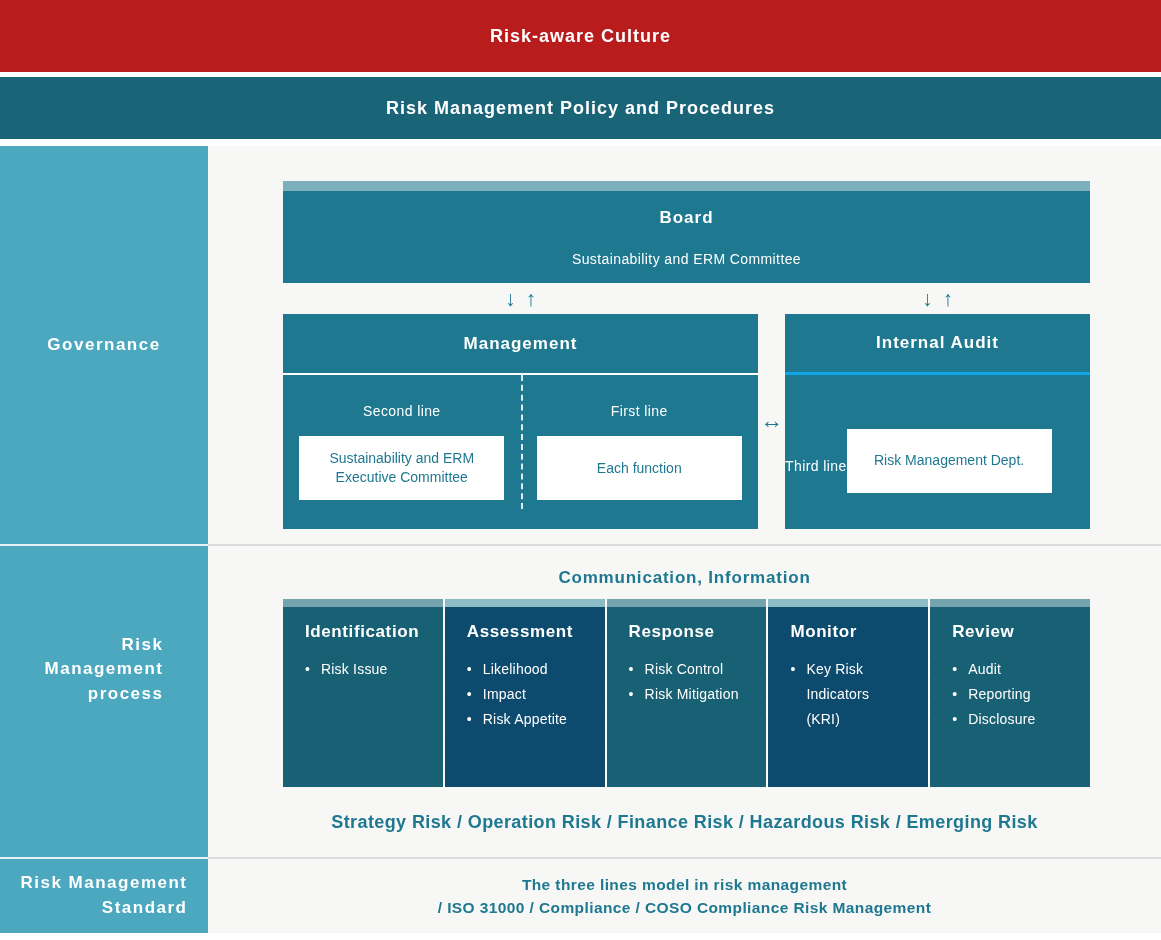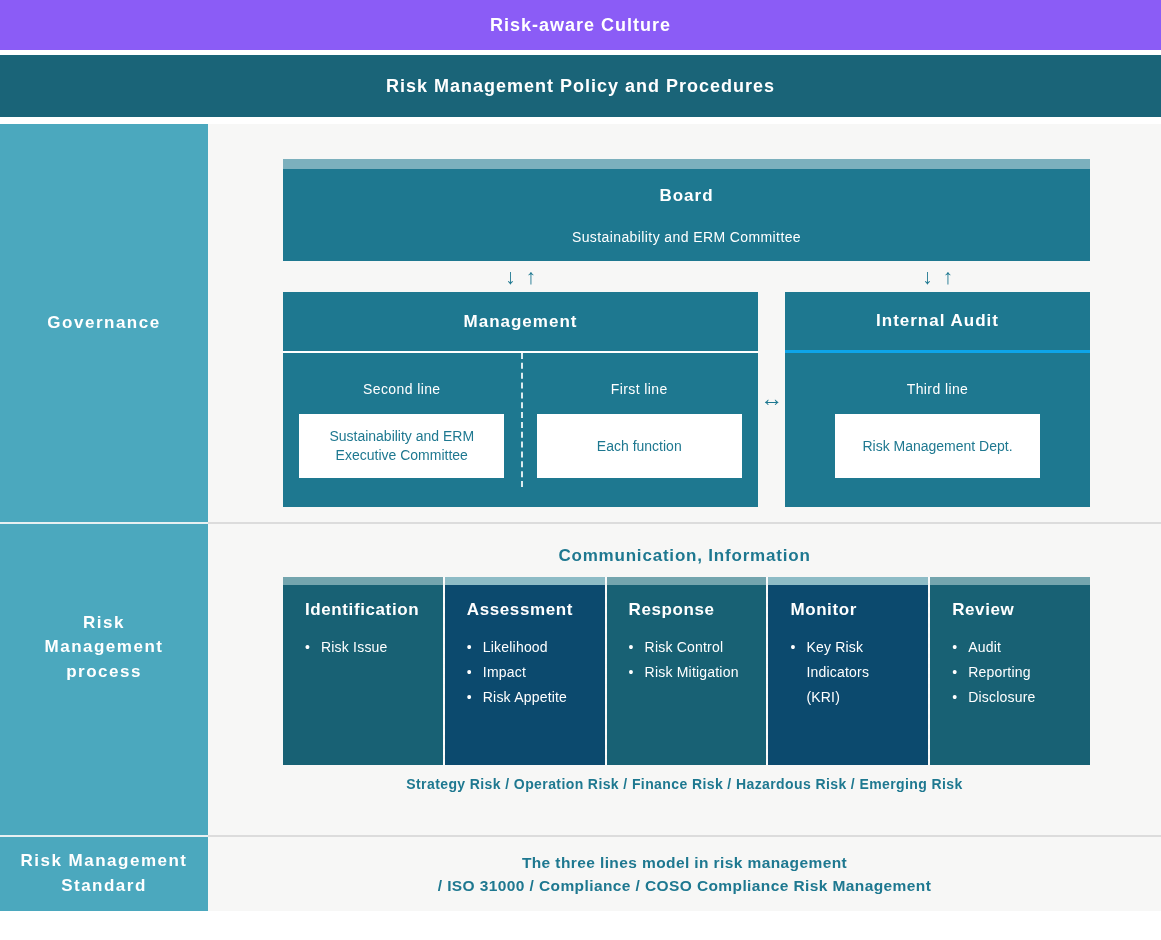--- a/index.html
+++ b/index.html
@@ -6,38 +6,38 @@
   html, body { width: 1161px; height: 940px; background: #ffffff; }
   body {
     font-family: "Liberation Sans", "DejaVu Sans", sans-serif;
     color: #ffffff;
     overflow: hidden;
   }
   .banner {
     width: 1161px; display: flex; align-items: center; justify-content: center;
     font-weight: bold; font-size: 18px; letter-spacing: 1px; color: #ffffff;
   }
-  .banner-1 { height: 50px; background: #8b5cf6; }
+  .banner-1 { height: 72px; background: #b91c1c; }
   .gap-1 { height: 5px; background: #ffffff; }
   .banner-2 { height: 62px; background: #1A6478; }
   .gap-2 { height: 7px; background: #ffffff; }
 
   .content-row { display: flex; width: 1161px; }
   .row-governance { height: 398px; }
   .row-process { height: 311px; }
   .row-standard { height: 74px; }
   .divider-row { height: 2px; display: flex; }
   .divider-left { width: 208px; background: #e7f0f2; }
   .divider-right { flex: 1; background: #dcdcdc; }
 
   .side-cell {
     width: 208px; background: #4BA8BE; color: #ffffff;
     display: flex; align-items: center; justify-content: center;
     font-weight: bold; font-size: 17px; letter-spacing: 1.5px;
-    text-align: center; white-space: pre-line; line-height: 1.45;
+    text-align: right; white-space: pre-line; line-height: 1.45;
   }
   .side-process { padding-bottom: 64px; }
   .main-cell { flex: 1; background: #F7F7F6; position: relative; }
 
   
   .board-box { margin: 35px 0 0 75px; width: 807px; }
   .board-strip { height: 10px; background: #7CB0BD; }
   .board-body {
     height: 92px; background: #1E7890; display: flex; flex-direction: column;
     align-items: center; justify-content: center; gap: 23px;
@@ -72,21 +72,21 @@
   .dashed-vsep {
     position: absolute; left: 50%; top: 0; height: 134px; width: 0;
     border-left: 2px dashed rgba(255,255,255,0.85);
   }
   .line-label { margin-top: 28px; font-size: 14px; letter-spacing: 0.4px; }
   .white-inner-box {
     margin-top: 17px; width: 205px; height: 64px; background: #ffffff;
     color: #1E7890; font-size: 14px; display: flex; align-items: center;
     justify-content: center; text-align: center; white-space: pre-line; line-height: 1.35;
   }
-  .audit-body { flex: 1; display: flex; flex-direction: column; align-items: center; }
+  .audit-body { flex: 1; display: flex; flex-direction: row; align-items: center; }
 
   
   .comm-heading {
     margin-top: 22px; text-align: center; color: #1E7890;
     font-weight: bold; font-size: 17px; letter-spacing: 0.8px;
   }
   .columns-wrap { margin: 11px 0 0 75px; width: 807px; display: flex; }
   .proc-col { flex: 1; display: flex; flex-direction: column; }
   .proc-col + .proc-col { border-left: 2px dashed rgba(255,255,255,0.55); }
   .col-strip { height: 8px; }
@@ -95,22 +95,22 @@
   .col-light .col-body { background: #0c4a6e; }
   .col-dark .col-strip { background: #74A5AE; }
   .col-light .col-strip { background: #8EBCC6; }
   .col-title { font-weight: bold; font-size: 17px; letter-spacing: 0.6px; margin-bottom: 15px; }
   .col-item { display: flex; font-size: 14px; line-height: 25px; letter-spacing: 0.2px; }
   .col-item .bullet { width: 16px; flex: 0 0 16px; }
   .col-item .item-text { white-space: normal; }
   .narrow-item .item-text { max-width: 90px; }
 
   .risks-line {
-    margin-top: 11px; text-align: center; color: #1E7890;
-    font-weight: bold; font-size: 14px; letter-spacing: 0.4px;
+    margin-top: 25px; text-align: center; color: #1E7890;
+    font-weight: bold; font-size: 18px; letter-spacing: 0.4px;
   }
 
   
   .standard-main {
     display: flex; align-items: center; justify-content: center;
     height: 100%; color: #1E7890; font-weight: bold; font-size: 15.5px;
     text-align: center; white-space: pre-line; line-height: 1.5; letter-spacing: 0.4px;
   }
 </style>
 </head>

